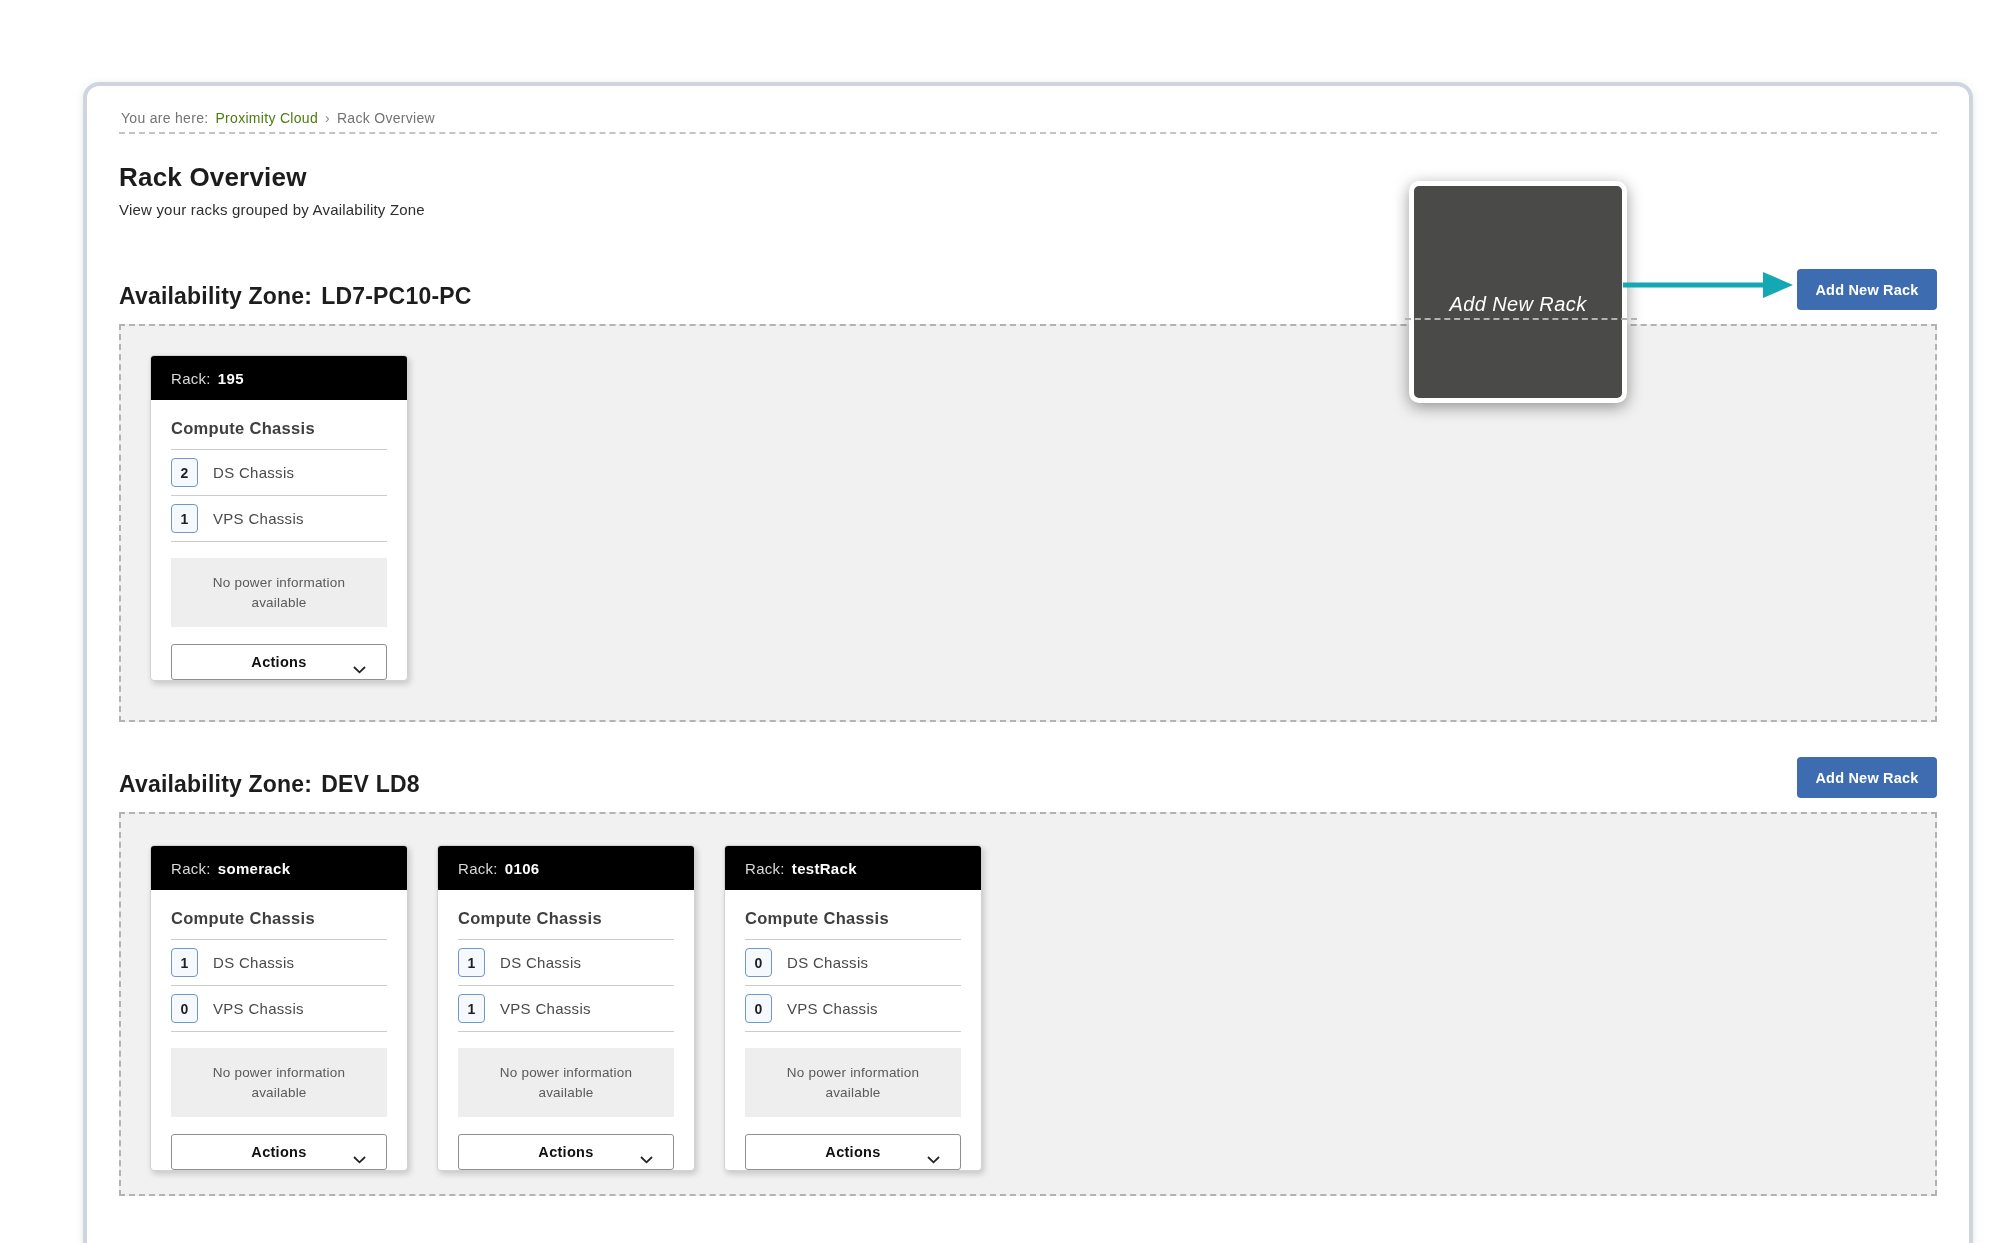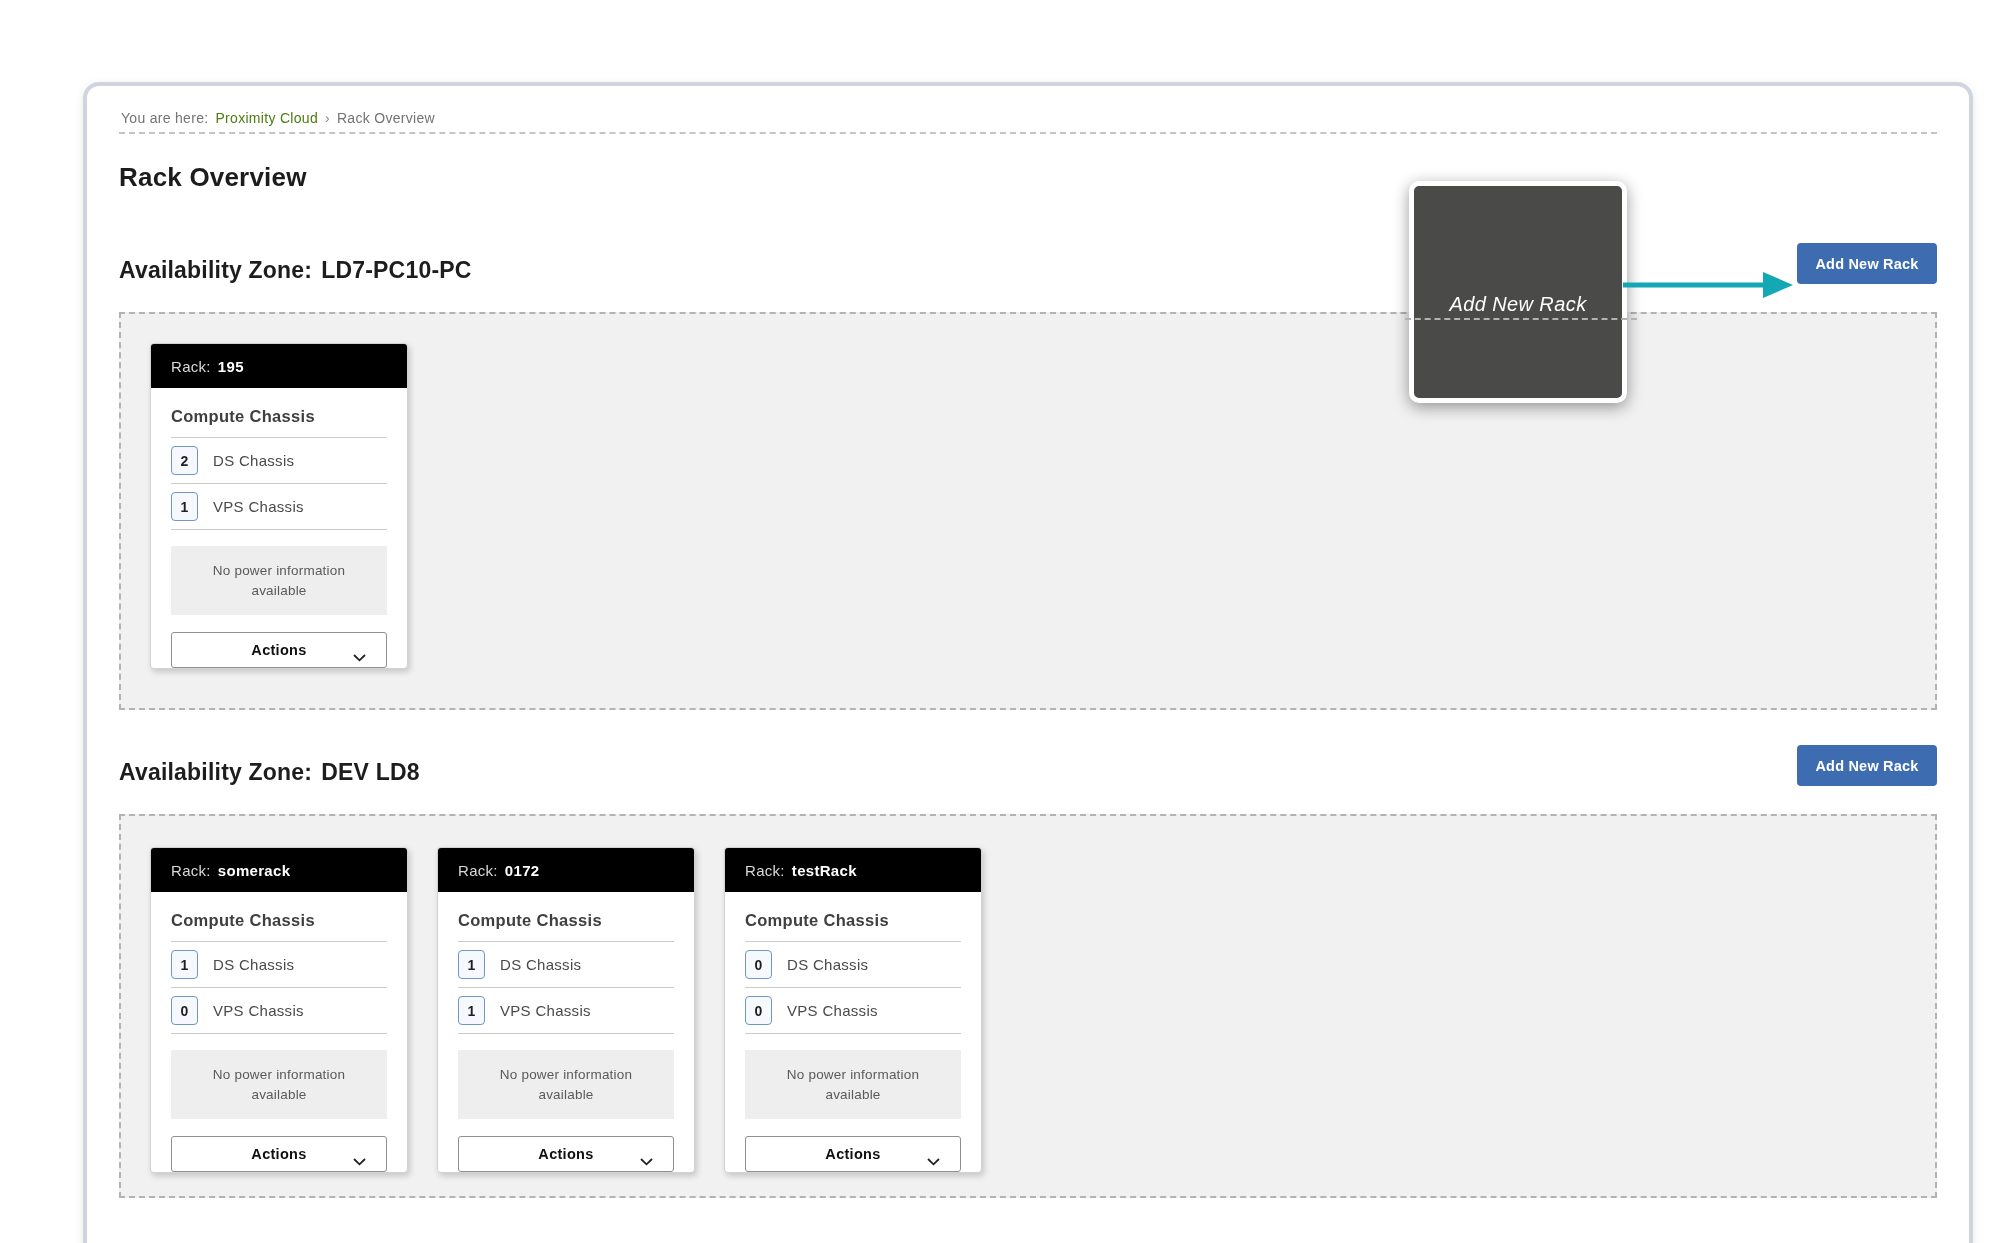--- a/index.html
+++ b/index.html
@@ -50,21 +50,21 @@
     background: #3d6cb1; color: #ffffff;
     border: none; border-radius: 4px;
     width: 140px; height: 41px;
     font-family: "Liberation Sans", sans-serif;
     font-size: 14.5px; font-weight: 700; letter-spacing: .2px;
     cursor: pointer;
   }
 
   
   .zone-body {
-    margin-top: 28px;
+    margin-top: 14px;
     border: 2px dashed #b3b3b3;
     background: #f1f1f2;
     display: flex; gap: 29px; align-items: center;
   }
   .zone-body.first  { padding: 29px 29px 39px; }
   .zone-body.second { padding: 31px 29px 23px; }
 
   
   .rack-card {
     width: 258px; background: #ffffff;
@@ -134,20 +134,21 @@
 <div class="page-card">
 
   <div class="breadcrumb">
     <span>You are here:</span>
     <span class="crumb-link">Proximity Cloud</span>
     <span class="crumb-sep">›</span>
     <span>Rack Overview</span>
   </div>
 
   <h1 class="page-title">Rack Overview</h1>
+  <div class="page-subtitle">View your racks grouped by Availability Zone</div>
 
   <div class="zone-header first">
     <div class="zone-title">
       <span>Availability Zone:</span><span class="zone-name">LD7-PC10-PC</span>
     </div>
     <button class="btn-primary">Add New Rack</button>
   </div>
 
   <div class="zone-body first">
 
@@ -218,21 +219,21 @@
                 <polyline points="1,1 6.5,6.3 12,1" fill="none" stroke="#222" stroke-width="1.8"></polyline>
               </svg>
           </span>
         </button>
       </div>
     </div>
 
     <div class="rack-card">
       <div class="rack-header">
         <span class="rack-prefix">Rack:</span>
-        <span class="rack-name">0172</span>
+        <span class="rack-name">0106</span>
       </div>
       <div class="rack-body">
         <div class="section-title">Compute Chassis</div>
         <div class="divider"></div>
         <div class="chassis-row">
           <span class="count-badge">1</span>
           <span class="row-label">DS Chassis</span>
         </div>
         <div class="divider"></div>
         <div class="chassis-row">

